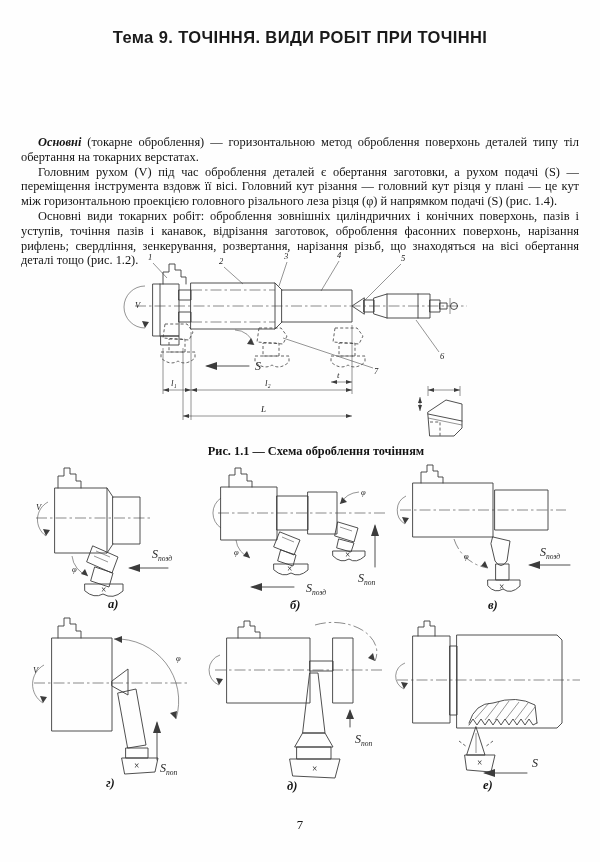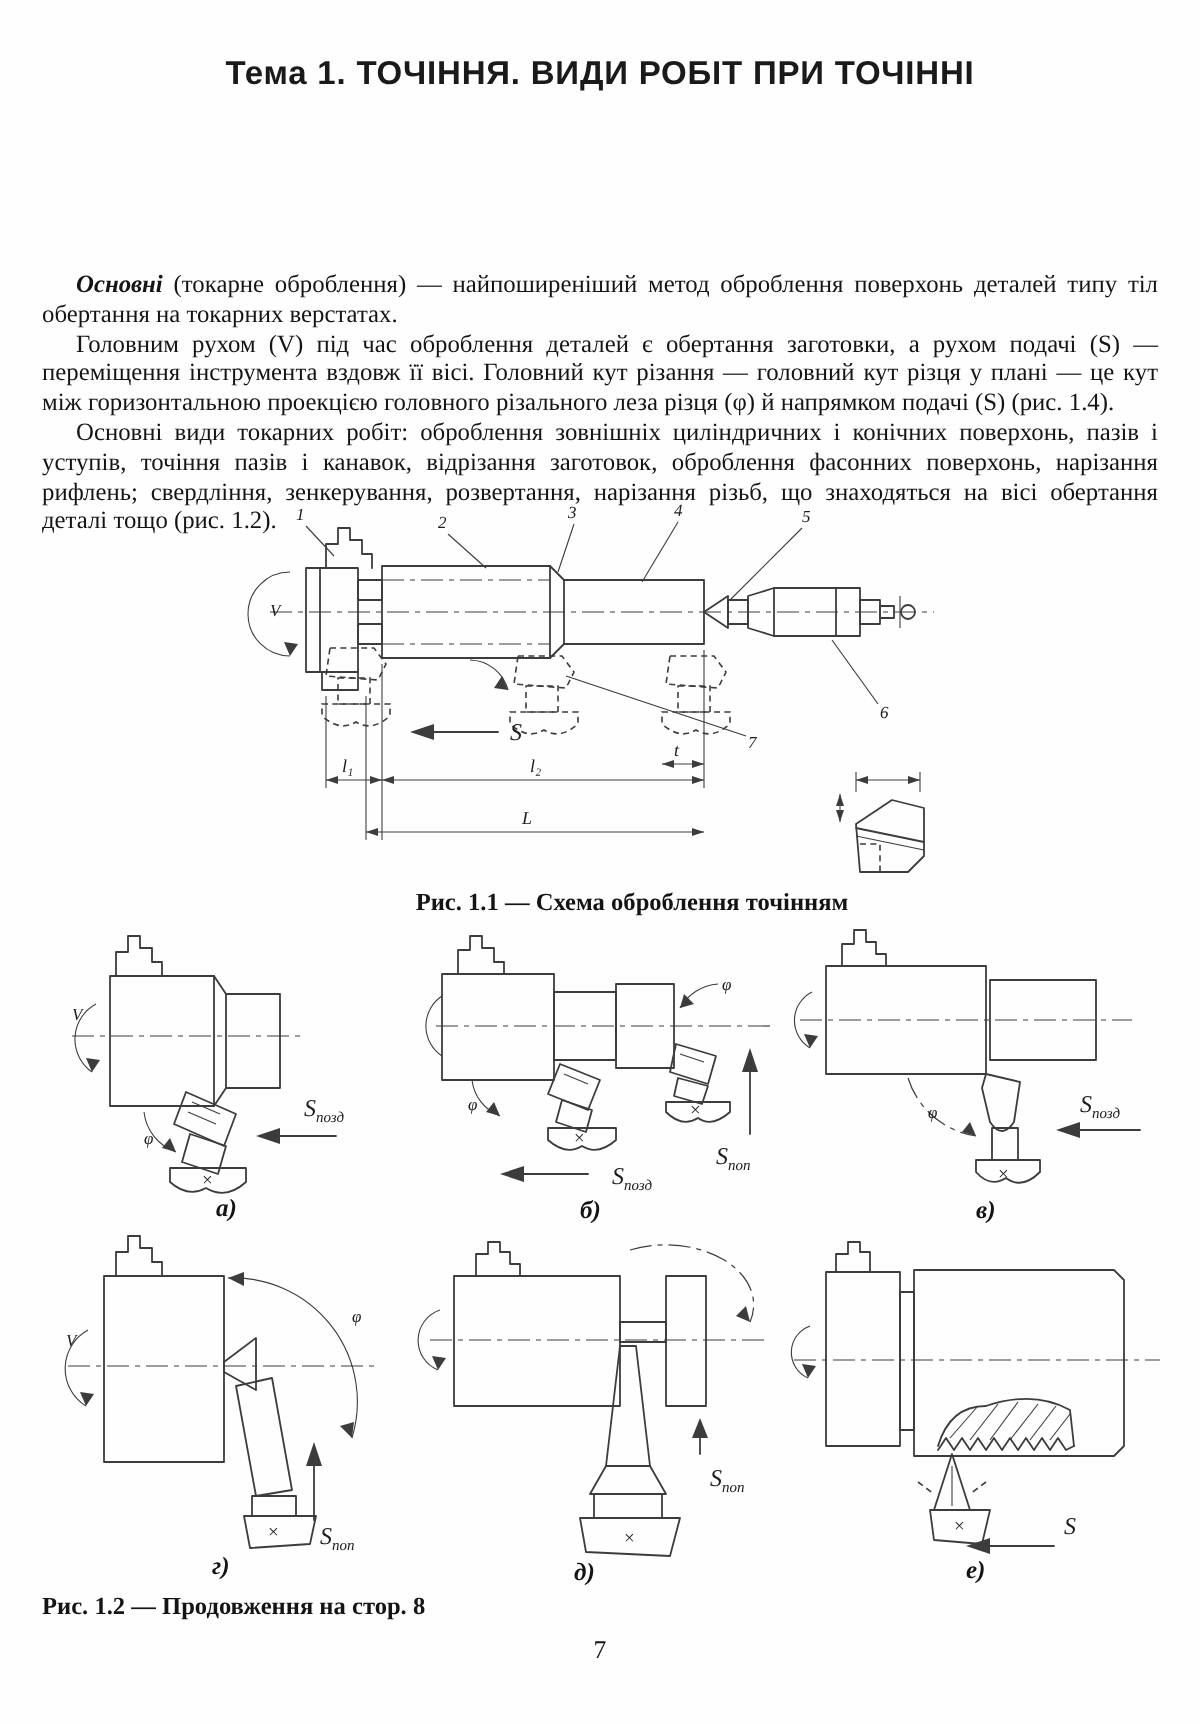--- a/index.html
+++ b/index.html
@@ -29,25 +29,25 @@
   text.pl{font:italic bold 12.5px "Liberation Serif",serif;fill:#141414;}
   text.xm{font:9.5px "Liberation Serif",serif;fill:#1c1c1c;}
   tspan.sub{font-size:7.5px;}
 </style>
 </head>
 <body>
 
 <div class="page">
 
   <div class="title">
-    <div>Тема 1. ТОЧІННЯ. ВИДИ РОБІТ ПРИ ТОЧІННІ</div>
+    <div>Тема 9. ТОЧІННЯ. ВИДИ РОБІТ ПРИ ТОЧІННІ</div>
   </div>
 
   <div class="bodytext">
-    <p><span class="lead">Основні</span><span> (токарне оброблення) — найпоширеніший метод оброблення поверхонь деталей типу тіл обертання на токарних верстатах.</span></p>
+    <p><span class="lead">Основні</span><span> (токарне оброблення) — горизонтальною метод оброблення поверхонь деталей типу тіл обертання на токарних верстатах.</span></p>
     <p>Головним рухом (V) під час оброблення деталей є обертання заготовки, а рухом подачі (S) — переміщення інструмента вздовж її вісі. Головний кут різання — головний кут різця у плані — це кут між горизонтальною проекцією головного різального леза різця (φ) й напрямком подачі (S) (рис. 1.4).</p>
     <p>Основні види токарних робіт: оброблення зовнішніх циліндричних і конічних поверхонь, пазів і уступів, точіння пазів і канавок, відрізання заготовок, оброблення фасонних поверхонь, нарізання рифлень; свердління, зенкерування, розвертання, нарізання різьб, що знаходяться на вісі обертання деталі тощо (рис. 1.2).</p>
   </div>
 
   <svg style="left:133px;top:250px;" width="352" height="196" viewBox="0 0 352 196">
 
     <line class="cl" x1="2" y1="56" x2="334" y2="56"></line>
 
     <g>
       <path class="thin" d="M12,36 A20 20 0 0 0 12,78"></path>
@@ -387,17 +387,16 @@
       <text class="xm" x="82" y="151">×</text>
     </g>
     <g>
       <line class="s" x1="132" y1="158" x2="90" y2="158"></line>
       <polygon class="fill" points="88,158 100,154 100,162"></polygon>
       <text class="lbl" x="137" y="152">S</text>
     </g>
     <text class="pl" x="88" y="174">е)</text>
   </svg>
 
-  <div class="cap2">Рис. 1.2 — Продовження на стор. 8</div>
 
   <div class="pnum">7</div>
 
 </div>
 
 </body></html>

